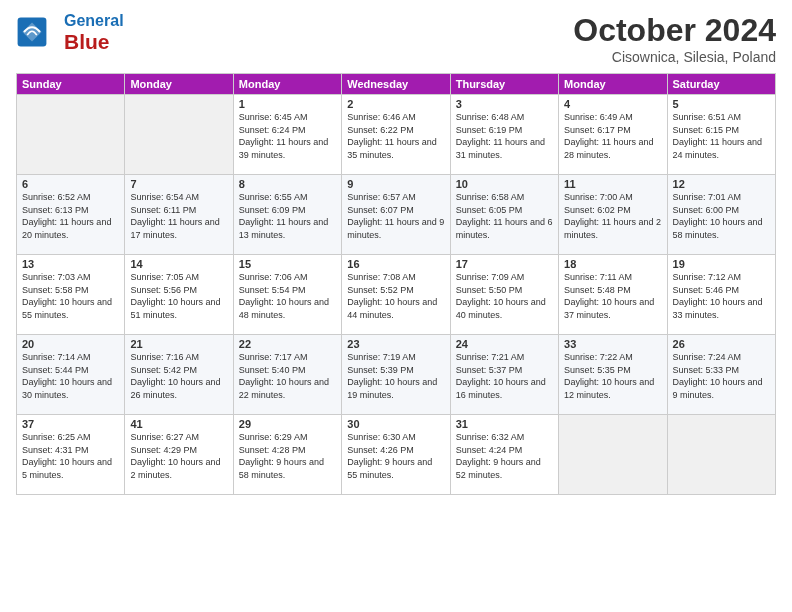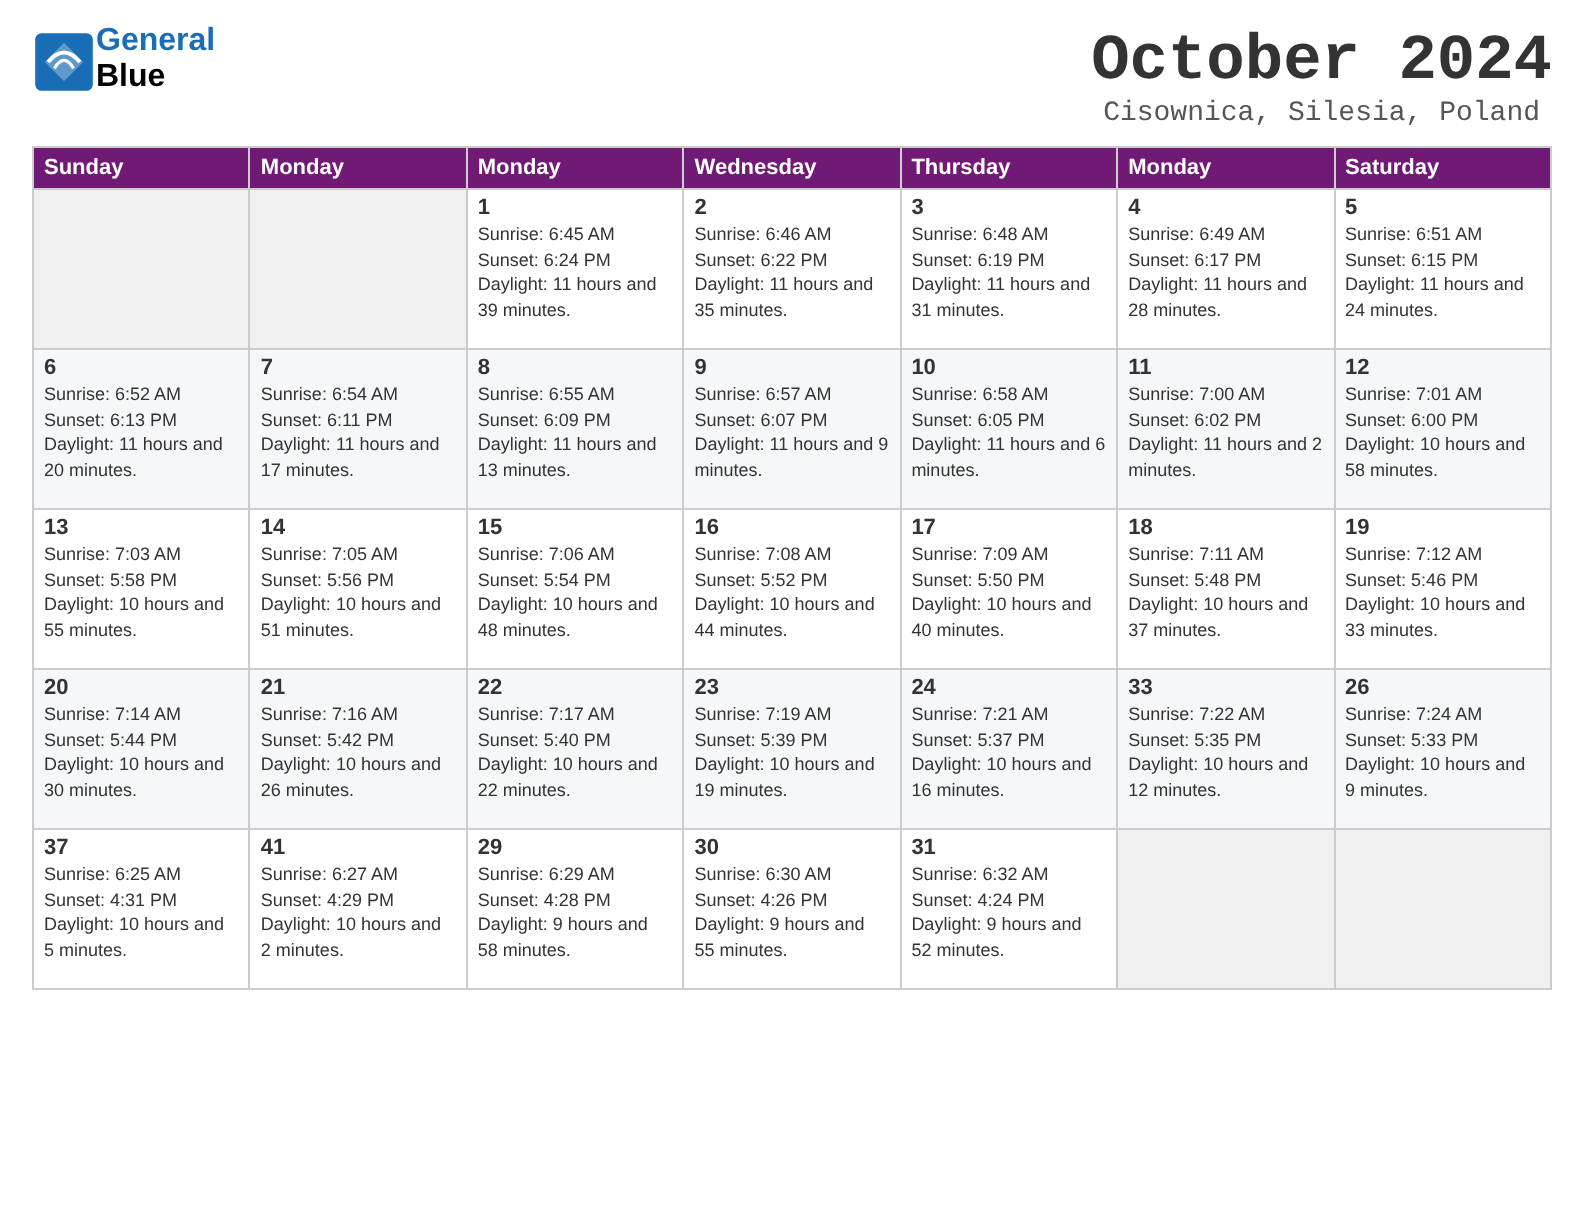--- a/index.html
+++ b/index.html
@@ -16,47 +16,46 @@
       padding: 12px 16px;
     }
     .header {
       display: flex;
       justify-content: space-between;
       align-items: flex-start;
       margin-bottom: 8px;
     }
     .logo {
       display: flex;
-      align-items: flex-end;
-      gap: 0;
+      align-items: center;
+      gap: 16px;
     }
     .logo-icon {
       width: 32px;
       height: 32px;
     }
     .title-block {
-      text-align: center;
-      font-family: Liberation Mono, monospace;
+      text-align: right;
     }
     .month-title {
       font-size: 32px;
       font-weight: bold;
       color: #333;
     }
     .location {
       font-size: 14px;
       color: #555;
     }
     .calendar-table {
       width: 100%;
       border-collapse: collapse;
       table-layout: fixed;
     }
     .calendar-table th {
-      background: #701a75;
+      background: #a21caf;
       color: #fff;
       font-size: 11px;
       font-weight: bold;
       padding: 4px 5px;
       text-align: left;
       border: 1px solid #ccc;
     }
     .calendar-table td {
       vertical-align: top;
       border: 1px solid #ccc;
@@ -92,21 +91,21 @@
       <svg class="logo-icon" viewBox="0 0 40 40">
         <rect x="2" y="2" width="36" height="36" rx="4" fill="#1a6eb5"></rect>
         <polygon points="20,8 32,20 20,32 8,20" fill="white" opacity="0.3"></polygon>
         <path d="M10 20 Q20 8 30 20" stroke="white" stroke-width="2.5" fill="none"></path>
         <path d="M14 24 Q20 14 26 24" stroke="white" stroke-width="2" fill="none"></path>
       </svg>
       <div>
         <div style="font-size:16px;font-weight:bold;color:#333;line-height:1.1;">
           <span style="color:#1a6eb5;">General</span>
         </div>
-        <div style="font-size:16px;font-weight:bold;color:#000000;line-height:1.1;">
+        <div style="font-size:21px;font-weight:bold;color:#b91c1c;line-height:1.1;">
           <span>Blue</span>
         </div>
       </div>
     </div>
     <div class="title-block">
       <div class="month-title">October 2024</div>
       <div class="location">Cisownica, Silesia, Poland</div>
     </div>
   </div>
 

